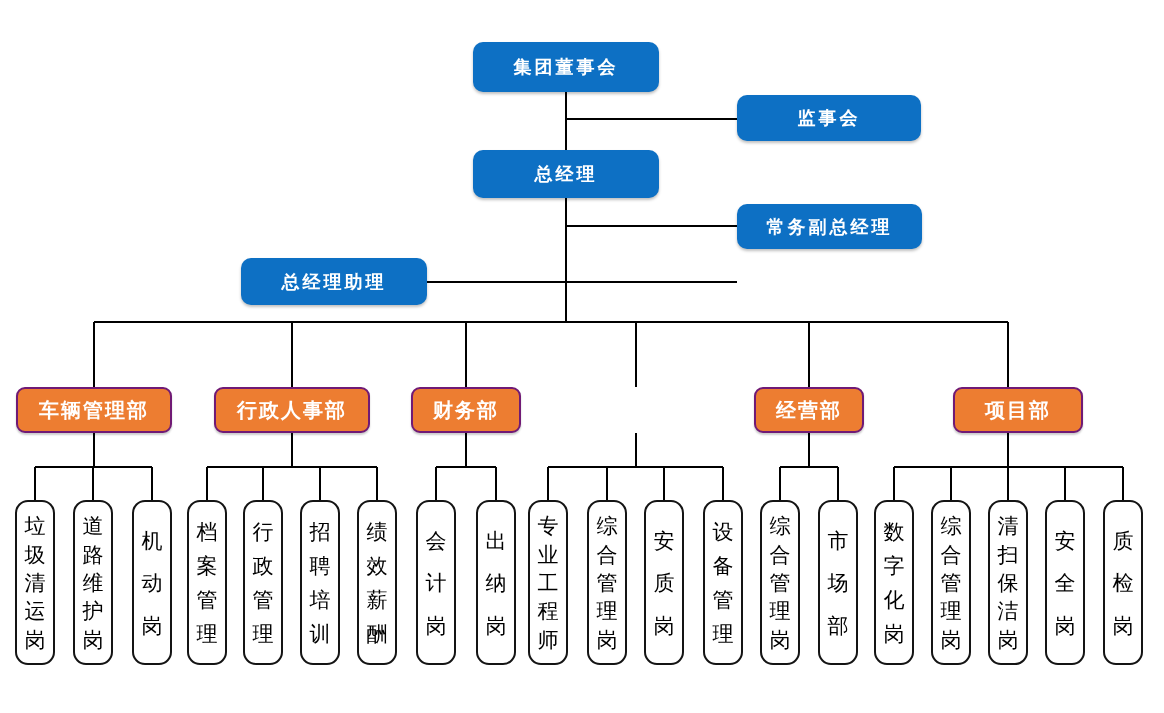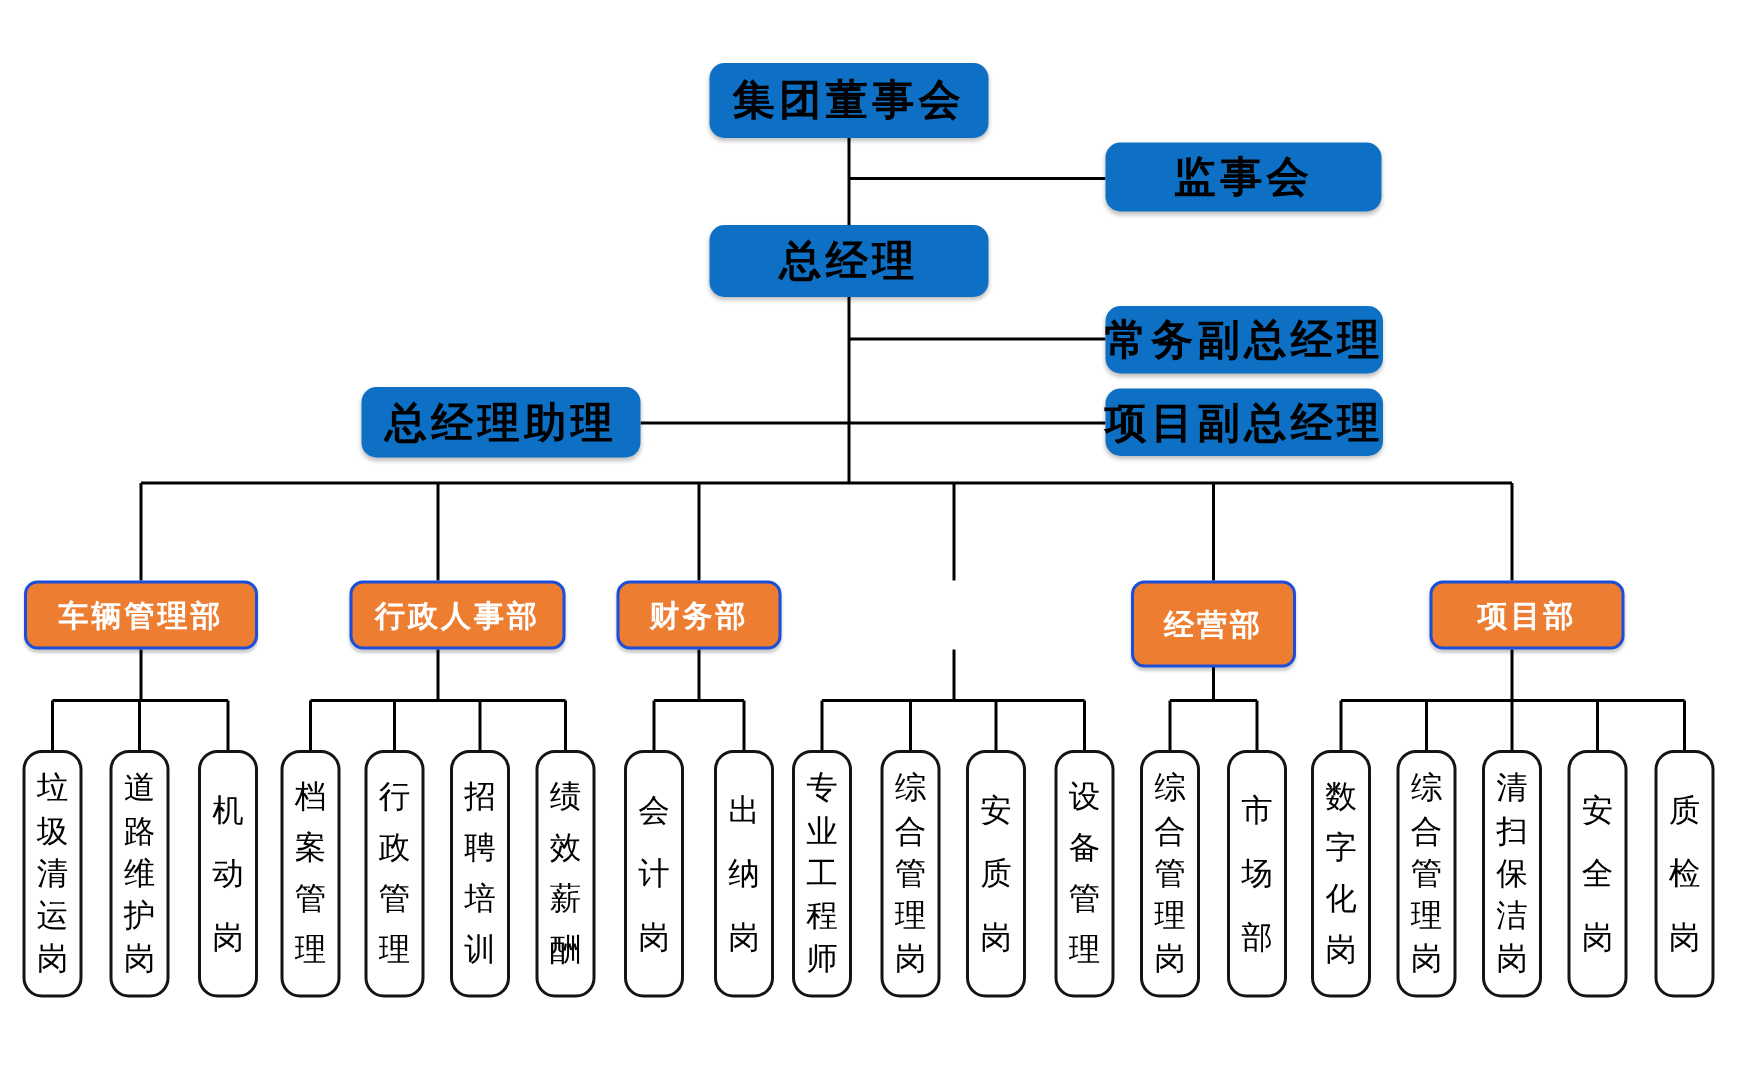--- a/index.html
+++ b/index.html
@@ -26,31 +26,31 @@
     position: absolute;
     box-sizing: border-box;
     display: flex;
     align-items: center;
     justify-content: center;
     text-align: center;
     white-space: nowrap;
   }
   .blue {
     background: #0d70c4;
-    color: #000000;
+    color: #ffffff;
     border-radius: 10px;
-    font-size: 28px;
+    font-size: 18px;
     font-weight: 600;
     letter-spacing: 3px;
     box-shadow: 0 2px 3px rgba(0,0,0,0.25);
   }
   .orange {
     background: #ed7d31;
     color: #ffffff;
-    border: 2px solid #1d4ed8;
+    border: 2px solid #701a75;
     border-radius: 9px;
     font-size: 20px;
     font-weight: 600;
     letter-spacing: 2px;
     box-shadow: 0 2px 2px rgba(0,0,0,0.2);
     text-align: center;
   }
   .post {
     background: #ffffff;
     border: 2px solid #141414;
@@ -90,30 +90,29 @@
   <div class="node blue" style="left:473px; top:42px; width:186px; height:50px;">集团董事会</div>
 
   <div class="node blue" style="left:473px; top:150px; width:186px; height:48px;">总经理</div>
 
   <div class="node blue" style="left:737px; top:95px; width:184px; height:46px;">监事会</div>
 
   <div class="node blue" style="left:241px; top:258px; width:186px; height:47px;">总经理助理</div>
 
   <div class="node blue" style="left:737px; top:204px; width:185px; height:45px;">常务副总经理</div>
 
-  <div class="node blue" style="left:737px; top:259px; width:185px; height:45px;">项目副总经理</div>
 
   <div class="node orange" style="left:16px; top:387px; width:156px; height:46px;">车辆管理部</div>
 
-  <div class="node orange" style="left:214px; top:387px; width:144px; height:46px;margin-left:19px;">行政人事部</div>
+  <div class="node orange" style="left:214px; top:387px; width:156px; height:46px;">行政人事部</div>
 
   <div class="node orange" style="left:411px; top:387px; width:110px; height:46px;">财务部</div>
 
 
-  <div class="node orange" style="left:754px; top:387px; width:110px; height:58px;">经营部</div>
+  <div class="node orange" style="left:754px; top:387px; width:110px; height:46px;">经营部</div>
 
   <div class="node orange" style="left:953px; top:387px; width:130px; height:46px;">项目部</div>
 
   <div class="node post vtext" style="left:15px; top:500px; width:40px; height:165px;">
       <span>垃</span>
       <span>圾</span>
       <span>清</span>
       <span>运</span>
       <span>岗</span>
     </div>

